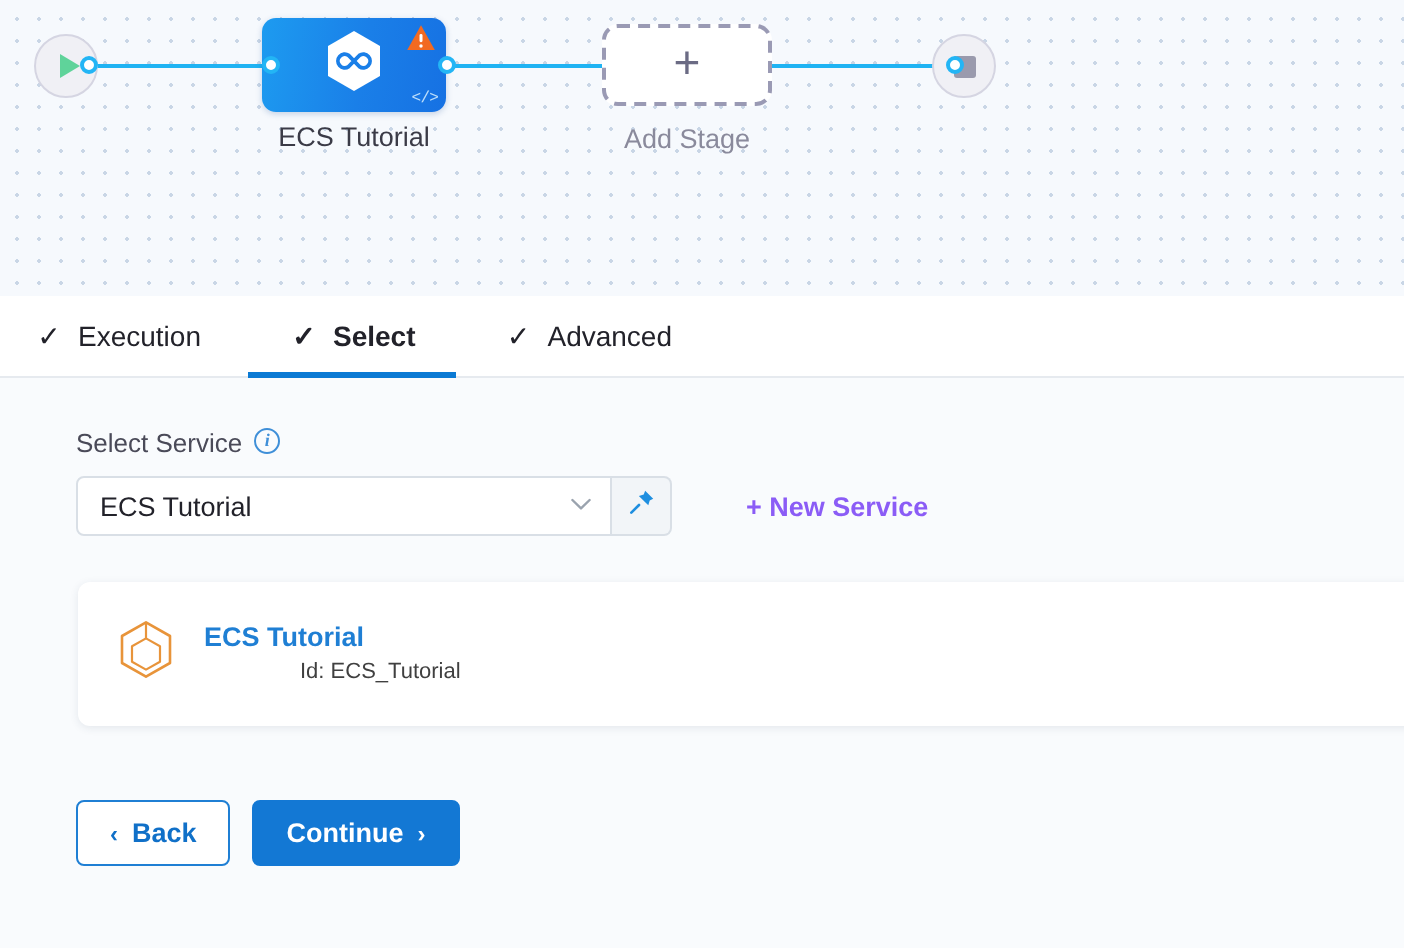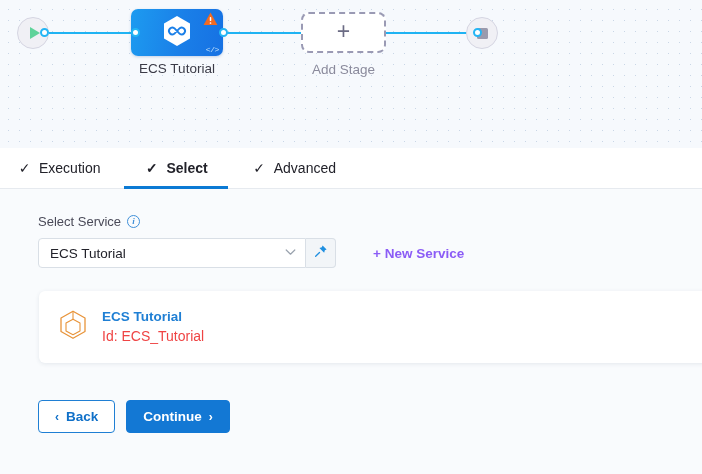--- a/index.html
+++ b/index.html
@@ -209,21 +209,21 @@
   #content {
     position: relative;
     height: 292px;
     background: #f9fbfd;
     box-sizing: border-box;
     padding: 25px 0 0 38px;
   }
 
   .field-label-row {
     display: flex;
-    align-items: center;
+    align-items: flex-start;
     gap: 6px;
     font-size: 13px;
     color: #4a4a58;
     margin-bottom: 9px;
   }
   .info-ico {
     width: 13px;
     height: 13px;
     border-radius: 50%;
     border: 1.2px solid #3f8fd8;
@@ -299,22 +299,23 @@
   .card-text {
     margin-left: 15px;
     line-height: 1.35;
   }
   .card-title {
     font-size: 13.5px;
     font-weight: bold;
     color: #1f7fd4;
   }
   .card-sub {
-    font-size: 14px;
-    color: #ef4444;
+    font-size: 11px;
+    color: #404040;
+    margin-left: 48px;
   }
 
   .btn-row {
     display: flex;
     gap: 11px;
     margin-top: 37px;
   }
   .btn {
     height: 33px;
     border-radius: 4px;

